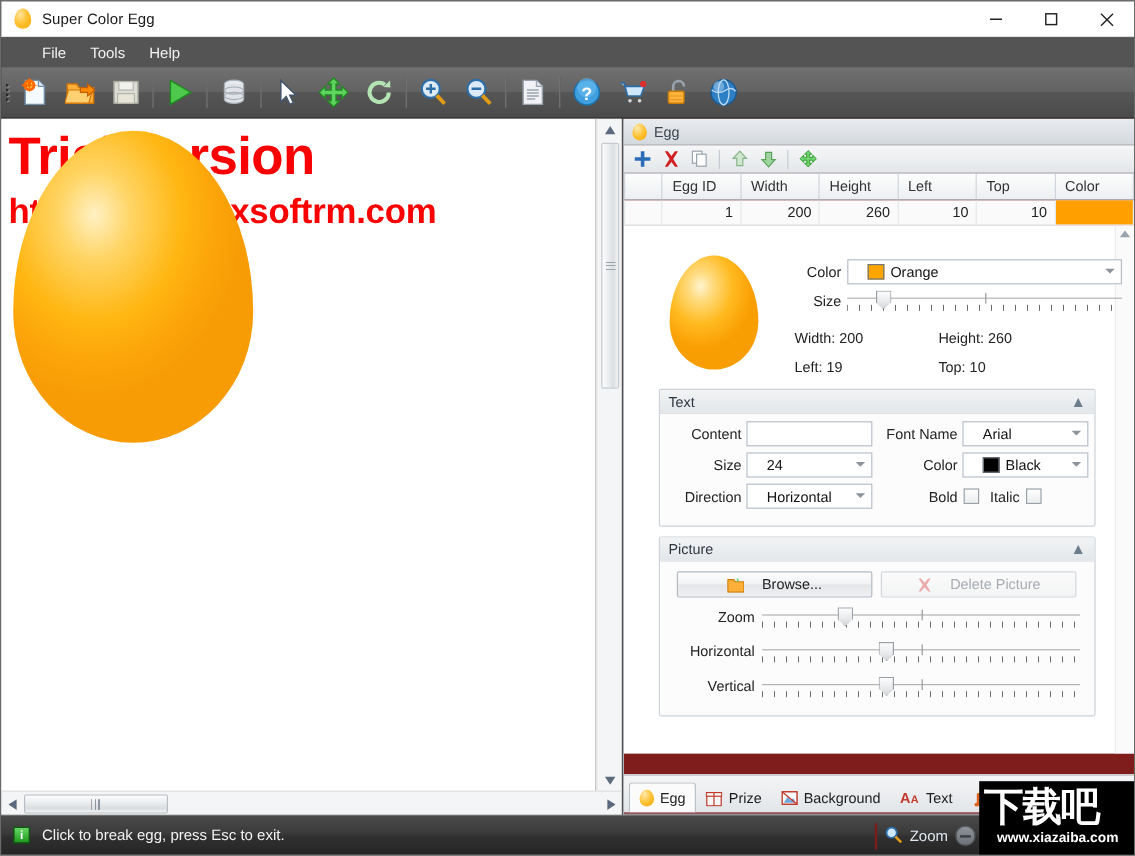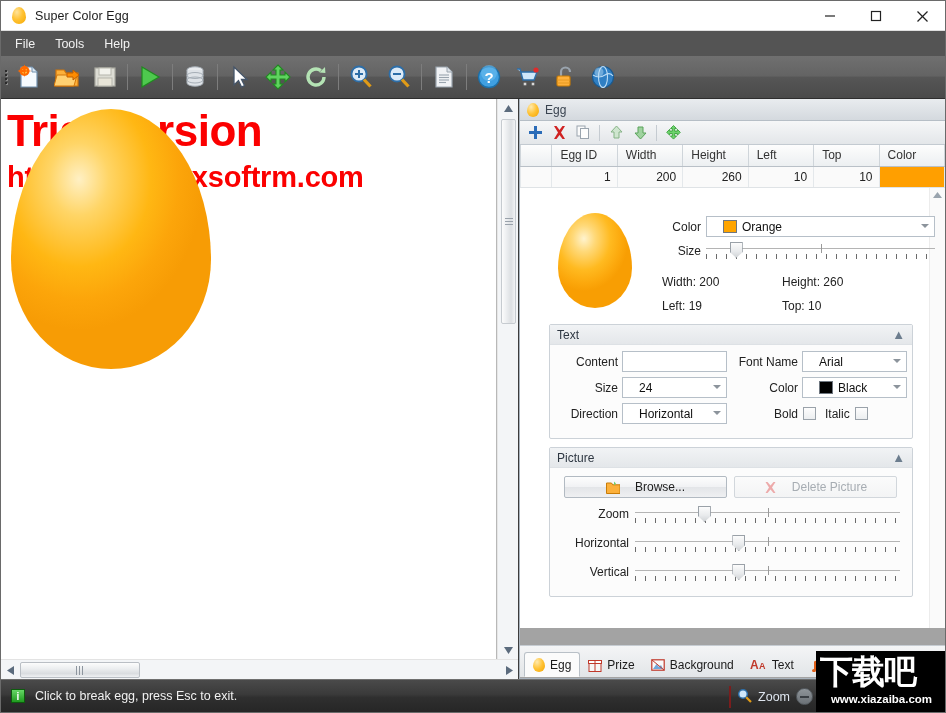--- a/index.html
+++ b/index.html
@@ -23,21 +23,21 @@
   .title-egg-icon { width:14px; height:17px; margin-left:11px; border-radius:50% 50% 50% 50%/60% 60% 40% 40%;
     background: radial-gradient(ellipse at 35% 30%, #ffe39a 0%, #ffc233 45%, #f5a800 100%); }
   .title-text { margin-left:9px; font-size:12.5px; color:#1b1b1b; letter-spacing:0.1px;}
   .wbtns { position:absolute; right:0; top:0; height:30px; display:flex; }
   .wbtn { width:46px; height:30px; display:flex; align-items:center; justify-content:center; color:#222; }
   .wbtn svg { display:block; }
 
   
   .menubar {
     position:absolute; left:0; top:30px; width:944px; height:25px;
-    background:#545454; display:flex; align-items:center; padding-left:4px;
+    background:#545454; display:flex; align-items:center; padding-left:24px;
   }
   .menuitem { color:#f2f2f2; font-size:12.5px; padding:3px 10px; }
 
   
   .toolbar {
     position:absolute; left:0; top:55px; width:944px; height:43px;
     background: linear-gradient(to bottom,#707070 0%, #636363 48%, #565656 50%, #4a4a4a 100%);
     display:flex; align-items:center; border-bottom:1px solid #2e2e2e;
   }
   .grip { width:9px; height:43px; display:flex; flex-direction:column; justify-content:center; align-items:center; gap:2px; }
@@ -63,21 +63,21 @@
     background:repeating-linear-gradient(to bottom,#9aa2ab 0 1px,transparent 1px 3px); }
   
   .hsb { position:absolute; left:0; top:560px; width:517px; height:20px; background:#f3f5f7; border-top:1px solid #e3e3e3; }
   .hsb .arrow { position:absolute; top:0; width:18px; height:20px; display:flex; align-items:center; justify-content:center; }
   .hsb .thumb { position:absolute; left:19px; top:2px; width:120px; height:16px;
     background:linear-gradient(to bottom,#fcfcfc,#eceef0 40%, #dadde0 75%, #eff1f3); border:1px solid #b9bec4; border-radius:2px; }
   .hsb .thumb .grips { position:absolute; left:50%; margin-left:-4px; top:3px; width:8px; height:9px;
     background:repeating-linear-gradient(to right,#8d959e 0 1px,transparent 1px 3px); }
 
   
-  .rpanel { position:absolute; left:518px; top:98px; width:427px; height:580px; background:#a3a3a3; border:1px solid #a9b3bd; border-top:none; }
+  .rpanel { position:absolute; left:518px; top:98px; width:427px; height:580px; background:#7f1d1d; border:1px solid #a9b3bd; border-top:none; }
   .rp-head { height:22px; background:linear-gradient(to bottom,#e9ecef,#d4d9de); display:flex; align-items:center; border-bottom:1px solid #b6bec6; }
   .rp-head .egg-ico { width:12px; height:14px; margin-left:7px; border-radius:50%/58% 58% 42% 42%;
     background:radial-gradient(ellipse at 34% 28%, #ffe9ac,#ffc233 50%,#f3a300); }
   .rp-head .ttl { margin-left:6px; font-size:12px; color:#3a4450; }
   .rp-tools { height:24px; background:linear-gradient(to bottom,#f6f7f8,#e3e6e9); display:flex; align-items:center; gap:2px; padding-left:4px; border-bottom:1px solid #c3cad1; }
   .rp-tools .b { width:22px; height:22px; display:flex; align-items:center; justify-content:center; }
   .rp-tools .sep { width:1px; height:16px; background:#c5cbd1; margin:0 3px; }
 
   
   .grid-head { display:flex; height:22px; background:linear-gradient(to bottom,#fdfdfd,#eceff1); border-bottom:1px solid #b9c0c7; font-size:12px; color:#333; }

